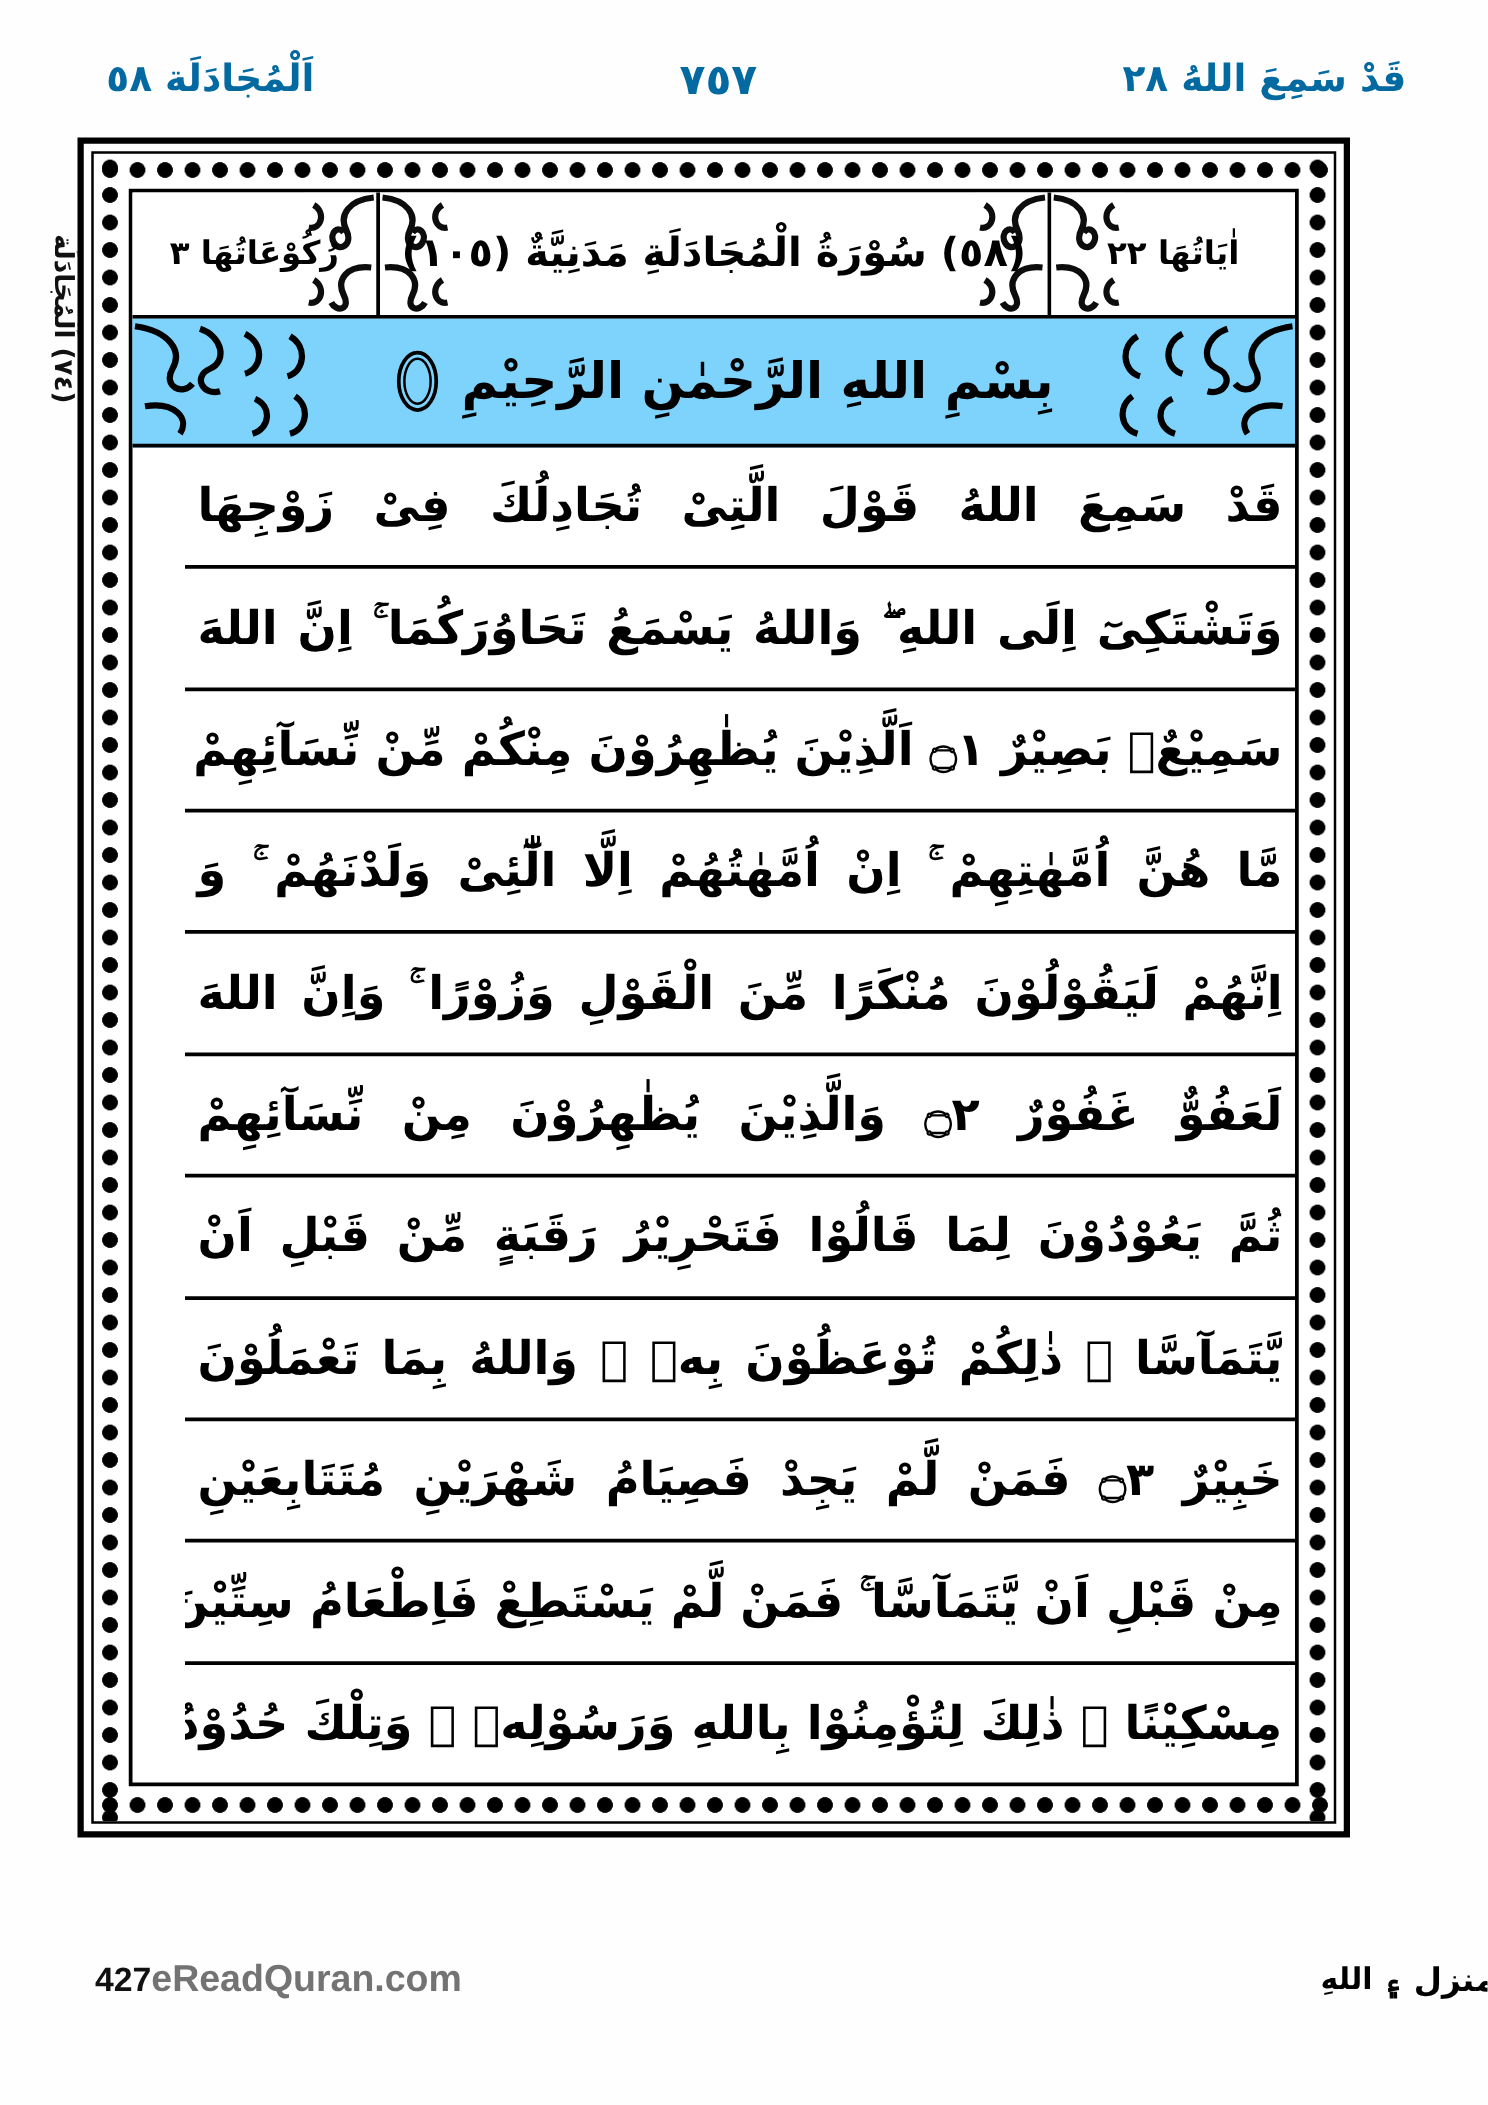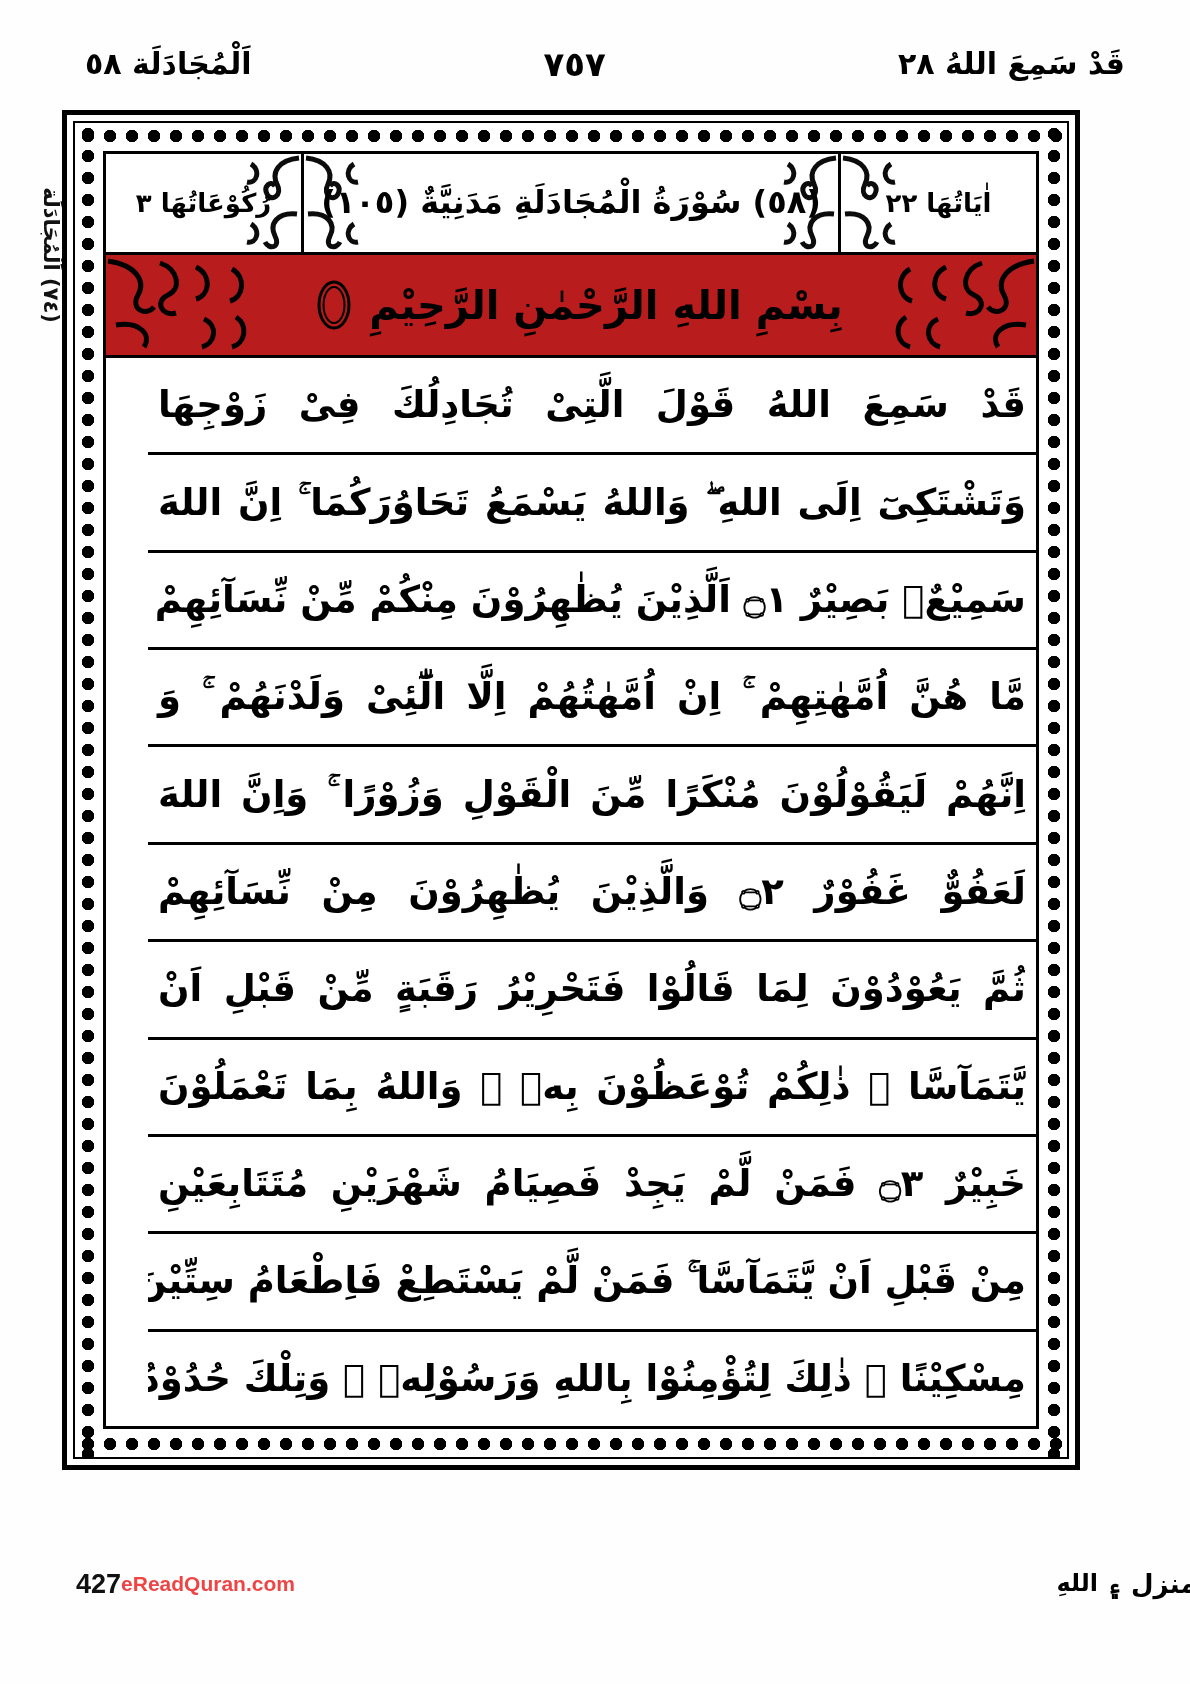--- a/index.html
+++ b/index.html
@@ -33,21 +33,21 @@
     height: 60px;
     display: flex;
     align-items: center;
     justify-content: space-between;
     direction: rtl;
   }
   .hdr-text {
     font-family: "DejaVu Sans", "Liberation Sans", sans-serif;
     font-size: 30px;
     font-weight: bold;
-    color: #000000;
+    color: #0369a1;
     white-space: nowrap;
     line-height: 1;
   }
   .hdr-juz { margin-right: 20px; }
   .hdr-page {
     font-size: 34px;
     font-weight: bold;
     letter-spacing: 1px;
   }
   .hdr-surah { margin-left: 30px; }
@@ -173,21 +173,21 @@
   
   .bismillah-row {
     position: relative;
     height: 100px;
     border-bottom: 3px solid #000;
     display: flex;
     align-items: center;
     justify-content: center;
     direction: rtl;
     overflow: hidden;
-    background: #b91c1c;
+    background: #7dd3fc;
   }
   .bismillah-text {
     font-size: 40px;
     font-weight: bold;
     white-space: nowrap;
     z-index: 2;
     line-height: 1.2;
   }
   .bism-orn {
     position: absolute;
@@ -253,23 +253,23 @@
     line-height: 1.05;
     margin-right: 30px;
   }
   .foot-manzil {
     font-size: 26px;
     font-weight: bold;
     margin-right: -140px;
   }
   .foot-brand {
     font-family: "Liberation Sans", sans-serif;
-    font-size: 21px;
-    font-weight: bold;
-    color: #ef4444;
+    font-size: 30px;
+    font-weight: bold;
+    color: #737373;
     direction: ltr;
     text-align: right;
   }
   .foot-pageno {
     font-family: "Liberation Sans", sans-serif;
     font-size: 27px;
     font-weight: bold;
     color: #111;
     direction: ltr;
     margin-left: 14px;

